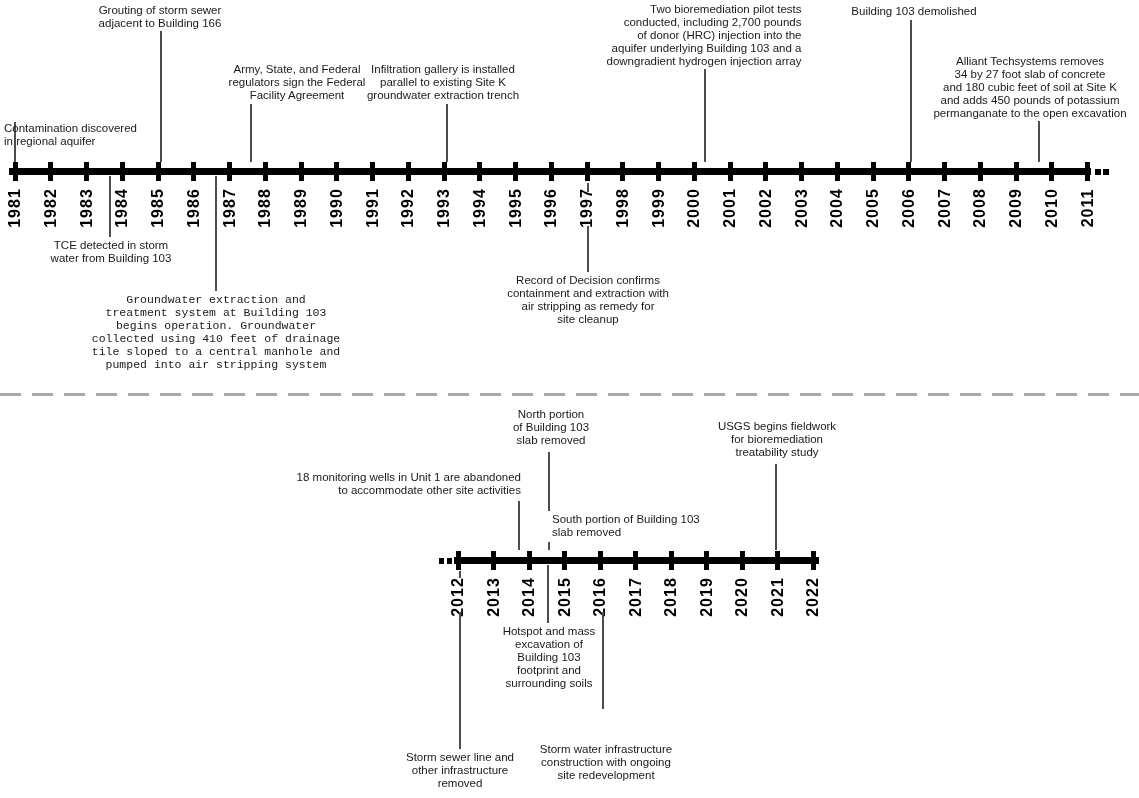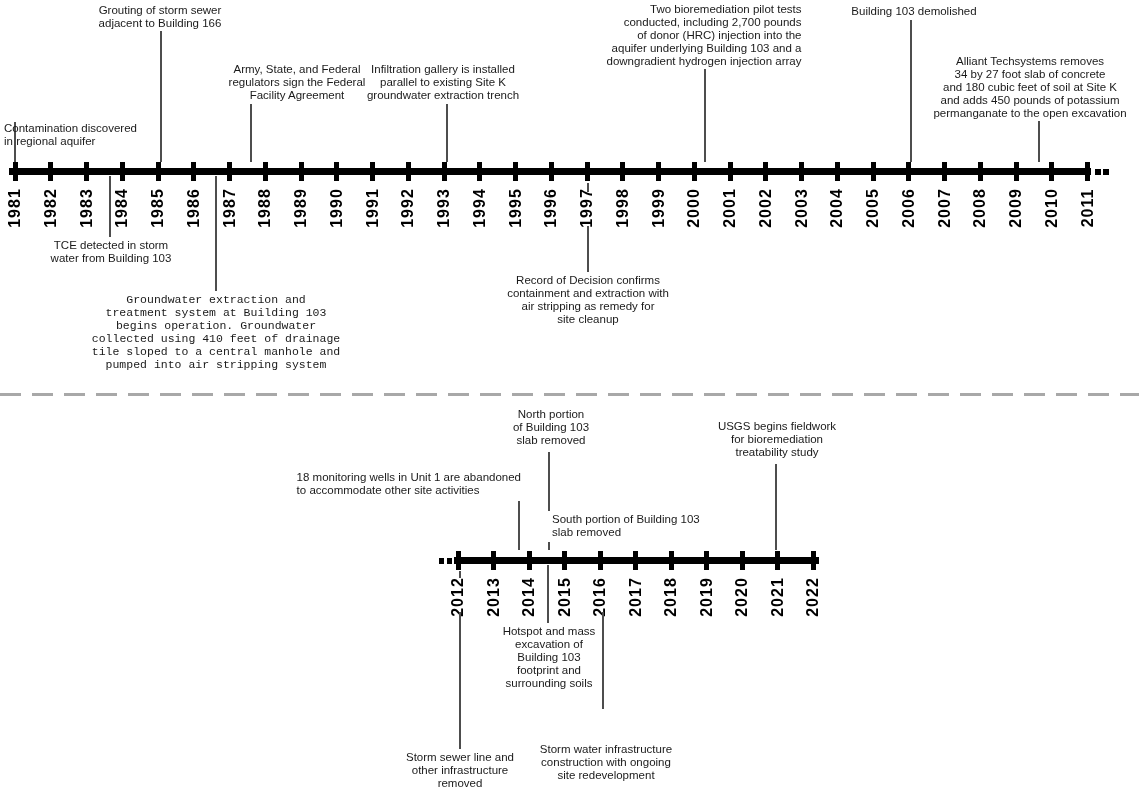--- a/index.html
+++ b/index.html
@@ -7,21 +7,21 @@
           font-family:"Liberation Sans",sans-serif;}
   .bar{position:absolute;height:7px;background:#000;}
   .tick{position:absolute;width:5px;height:19px;background:#000;}
   .dash{position:absolute;height:6px;background:#000;}
   .ylabel{position:absolute;width:46px;height:16px;transform:rotate(-90deg);
           font-weight:bold;font-size:16px;letter-spacing:1px;text-align:center;
           color:#000;line-height:16px;}
   .ann{position:absolute;font-size:11.5px;line-height:13px;color:#1a1a1a;white-space:pre;}
   .ann-center{transform:translateX(-50%);text-align:center;}
   .ann-left{text-align:left;}
-  .ann-right{transform:translateX(-100%);}
+  .ann-right{transform:translateX(-100%);text-align:right;}
   .leader{position:absolute;width:1.5px;background:#4d4d4d;}
   .divider{position:absolute;left:0;top:393px;width:1139px;height:3px;
            background:repeating-linear-gradient(90deg,#a8a8a8 0px,#a8a8a8 21px,transparent 21px,transparent 32px);}
 </style>
 </head>
 <body>
 
 <div id="canvas">
   <div class="divider"></div>
   <div id="tl-upper">

